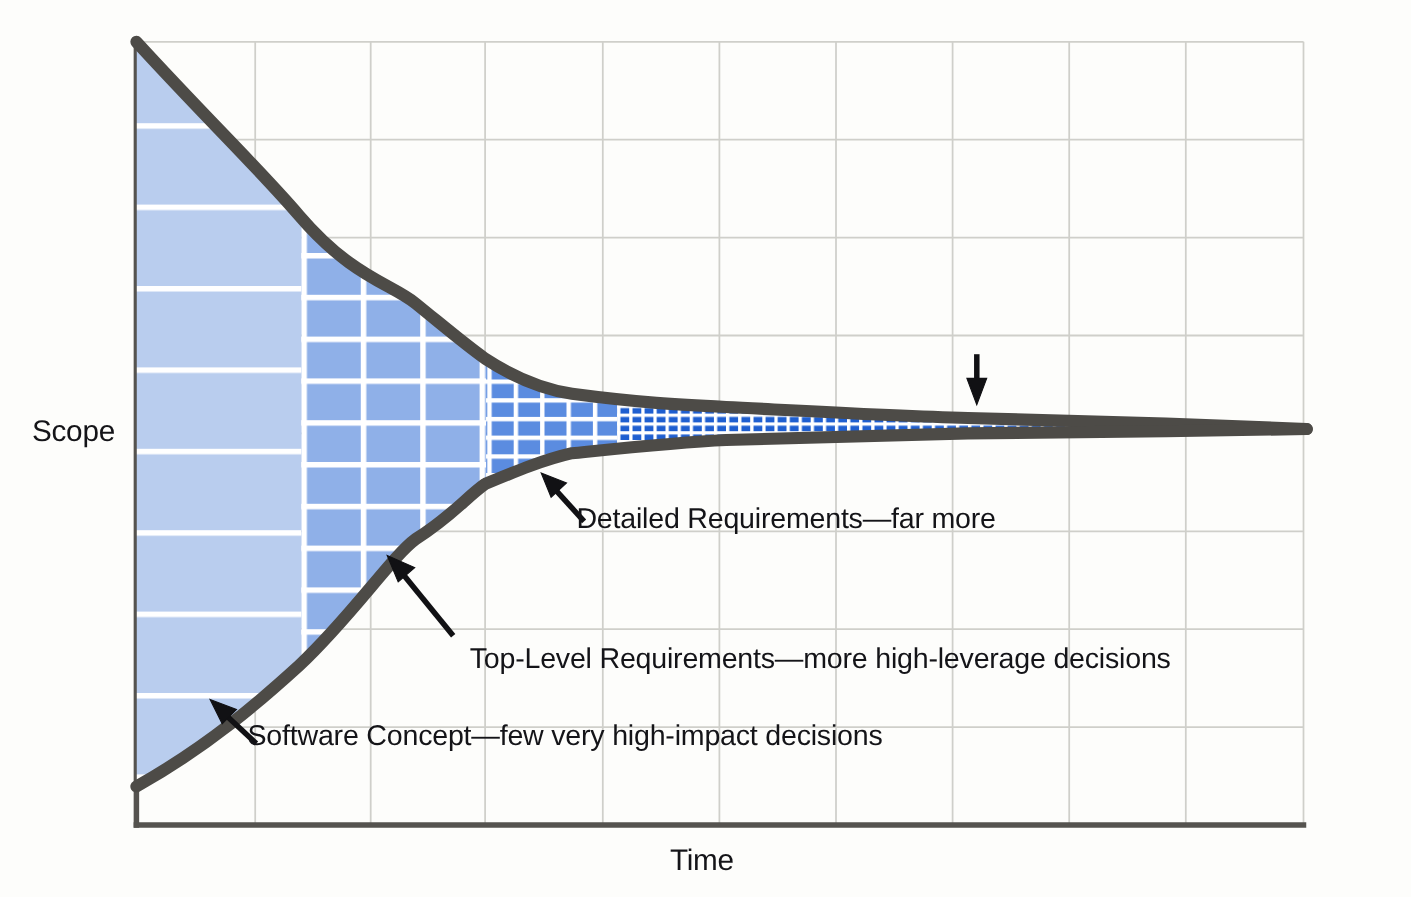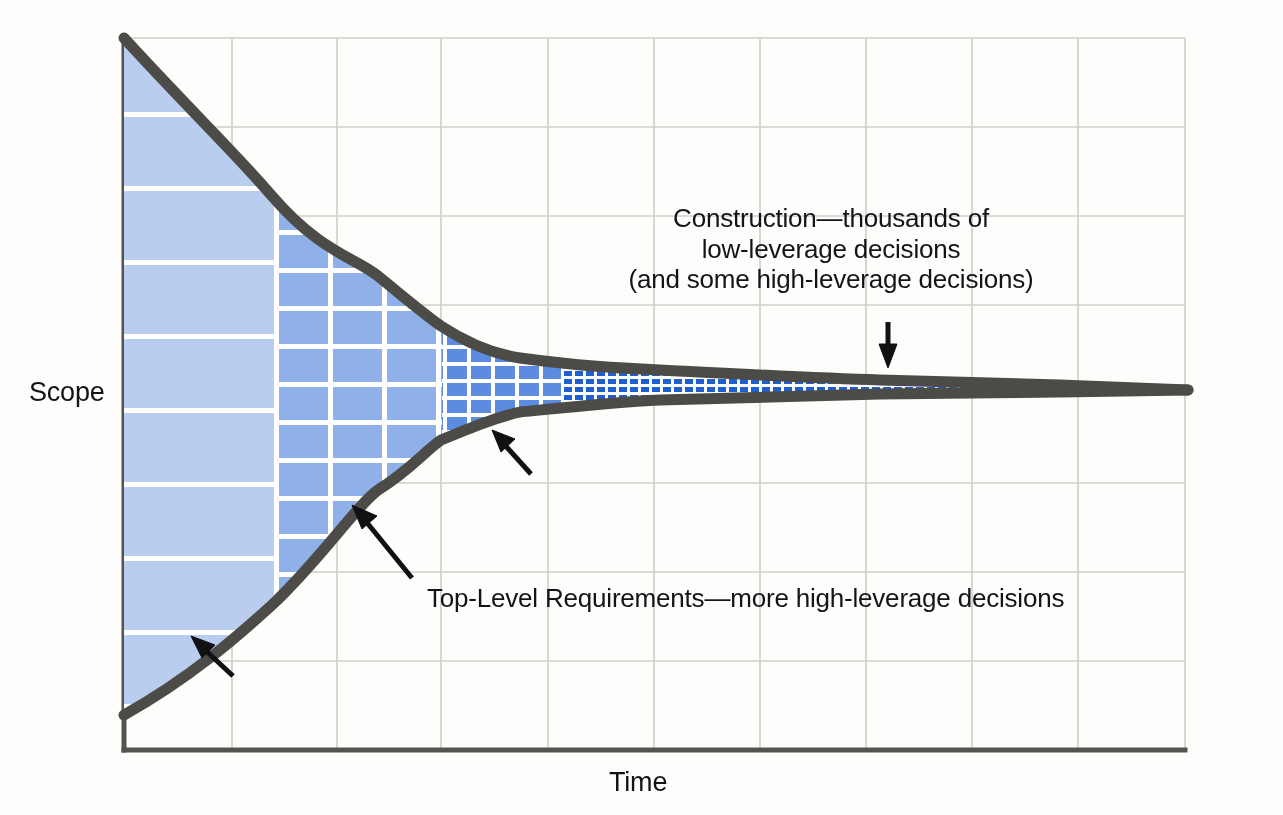--- a/index.html
+++ b/index.html
@@ -163,27 +163,26 @@
         <line x1="233" y1="676" x2="203" y2="648" stroke-width="5"></line>
         <polygon points="191,636 215,645 202,658"></polygon>
       </g>
     </g>
   </svg>
 
   <div class="label axis-label" id="scope-label">Scope</div>
 
   <div class="label axis-label" id="time-label">Time</div>
 
-  <div class="label callout center" id="construction-label">
-    <div>Construction—thousands of</div>
-    <div>low-leverage decisions</div>
-    <div>(and some high-leverage decisions)</div>
-  </div>
 
   <div class="label callout" id="detailed-label">
+    <div>Detailed Requirements—far more</div>
   </div>
 
   <div class="label callout" id="toplevel-label">
     <div>Top-Level Requirements—more high-leverage decisions</div>
   </div>
 
+  <div class="label callout" id="concept-label">
+    <div>Software Concept—few very high-impact decisions</div>
+  </div>
 
 </div>
 
 </body></html>

